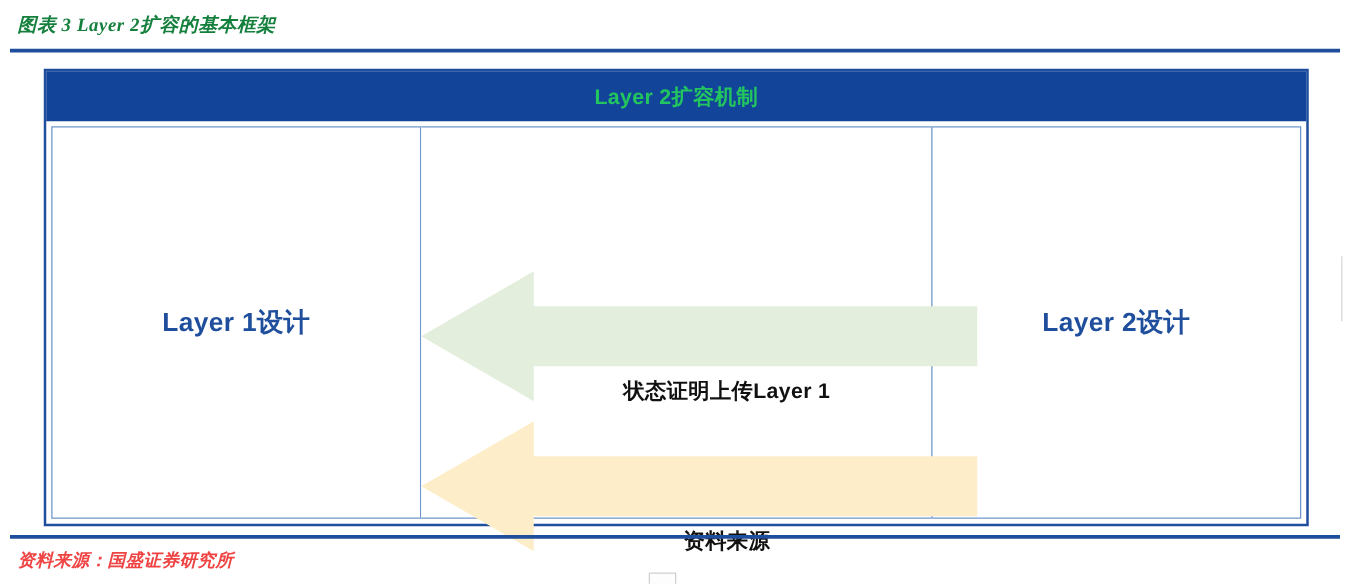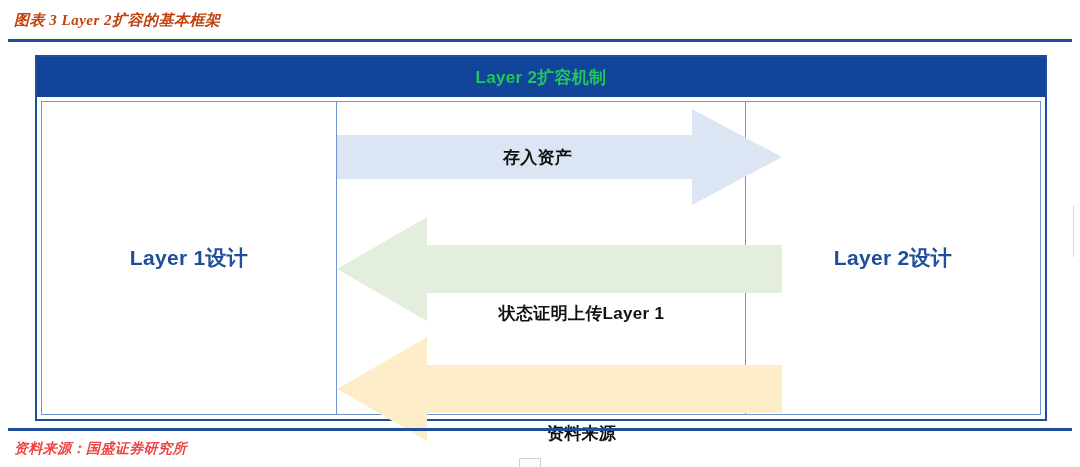--- a/index.html
+++ b/index.html
@@ -18,21 +18,21 @@
 
   
   .fig-caption {
     position: absolute;
     left: 14px;
     top: 11px;
     font-family: "Liberation Serif", "DejaVu Serif", serif;
     font-style: italic;
     font-weight: 700;
     font-size: 15px;
-    color: #c2410c;
+    color: #15803d;
     letter-spacing: 0.5px;
     white-space: nowrap;
   }
 
   .rule-top {
     position: absolute;
     left: 8px;
     top: 39px;
     width: 1064px;
     height: 3px;
@@ -191,26 +191,20 @@
     </div>
 
     <div class="panel panel-mid"></div>
 
     <div class="panel panel-right">
       <span class="panel-label">Layer 2设计</span>
     </div>
 
     <div class="arrows">
 
-      <div class="arrow arrow-1 arrow-right">
-        <svg viewBox="0 0 445 96" preserveAspectRatio="none">
-          <polygon points="0,26 355,26 355,0 445,48 355,96 355,70 0,70" fill="#dce5f3"></polygon>
-        </svg>
-        <div class="arrow-label">存入资产</div>
-      </div>
 
       <div class="arrow arrow-2 arrow-left">
         <svg viewBox="0 0 445 104" preserveAspectRatio="none">
           <polygon points="445,28 90,28 90,0 0,52 90,104 90,76 445,76" fill="#e4eedc"></polygon>
         </svg>
         <div class="arrow-label">状态证明上传Layer 1</div>
       </div>
 
       <div class="arrow arrow-3 arrow-left">
         <svg viewBox="0 0 445 104" preserveAspectRatio="none">

